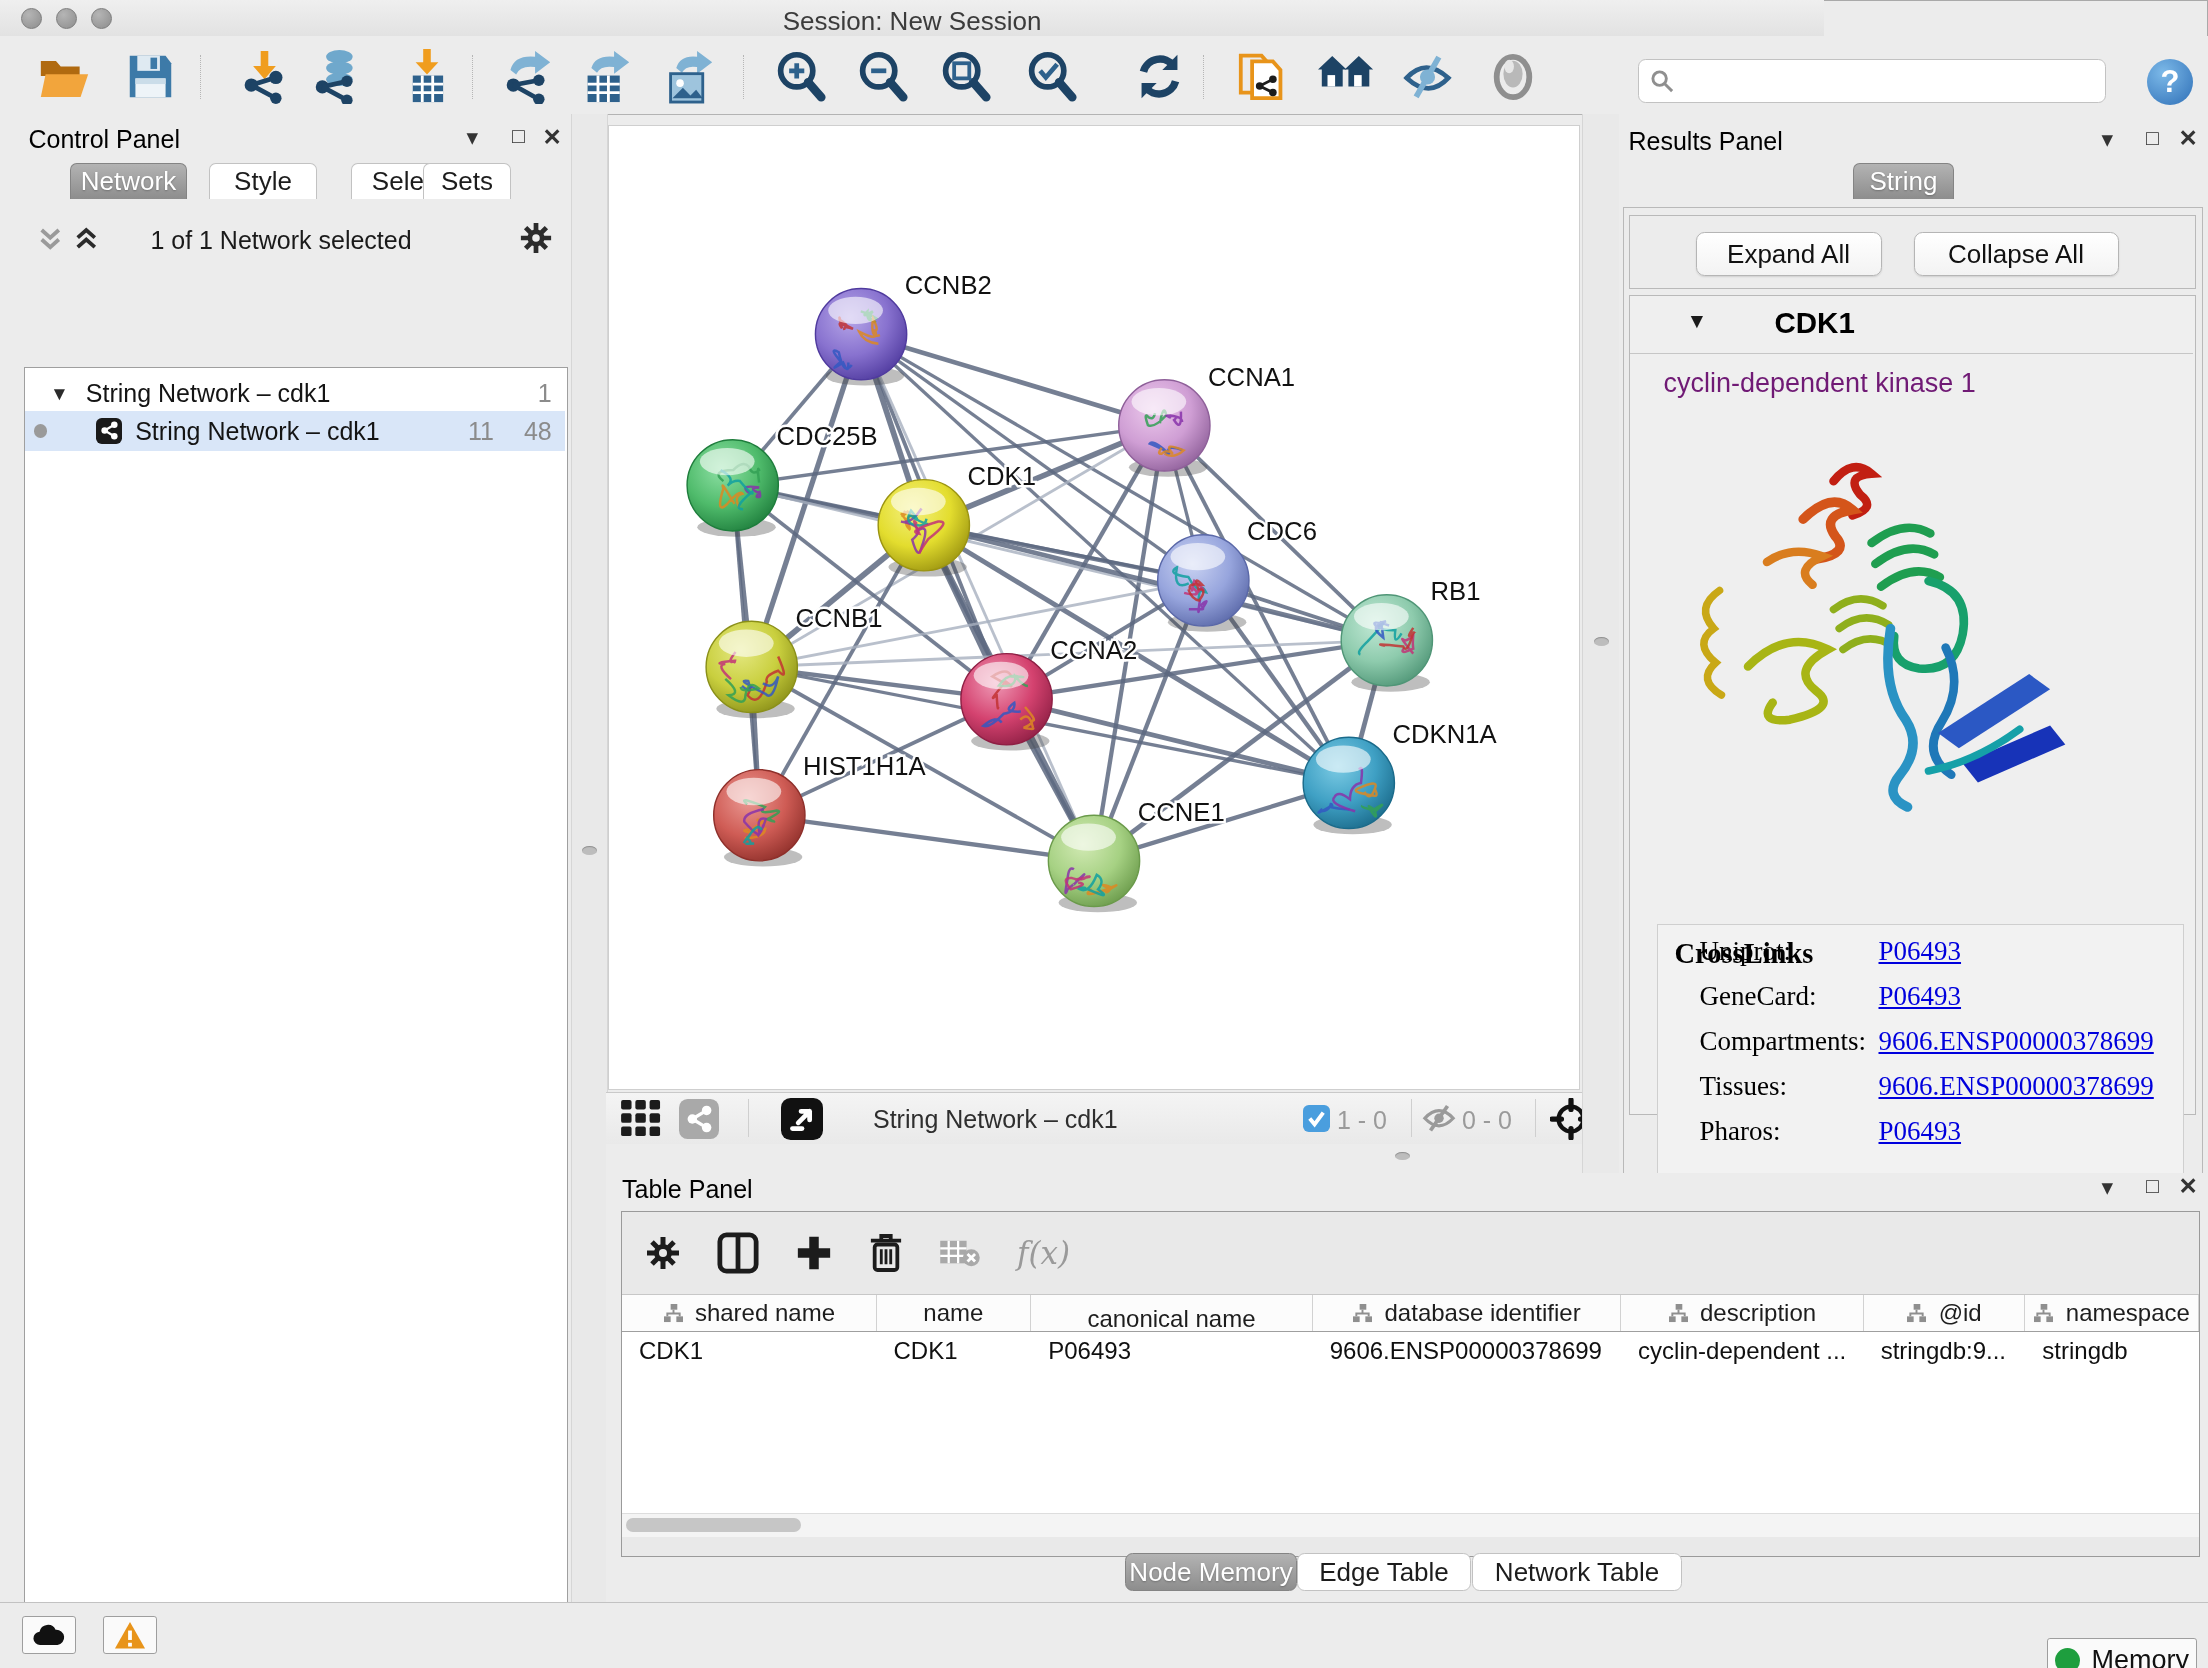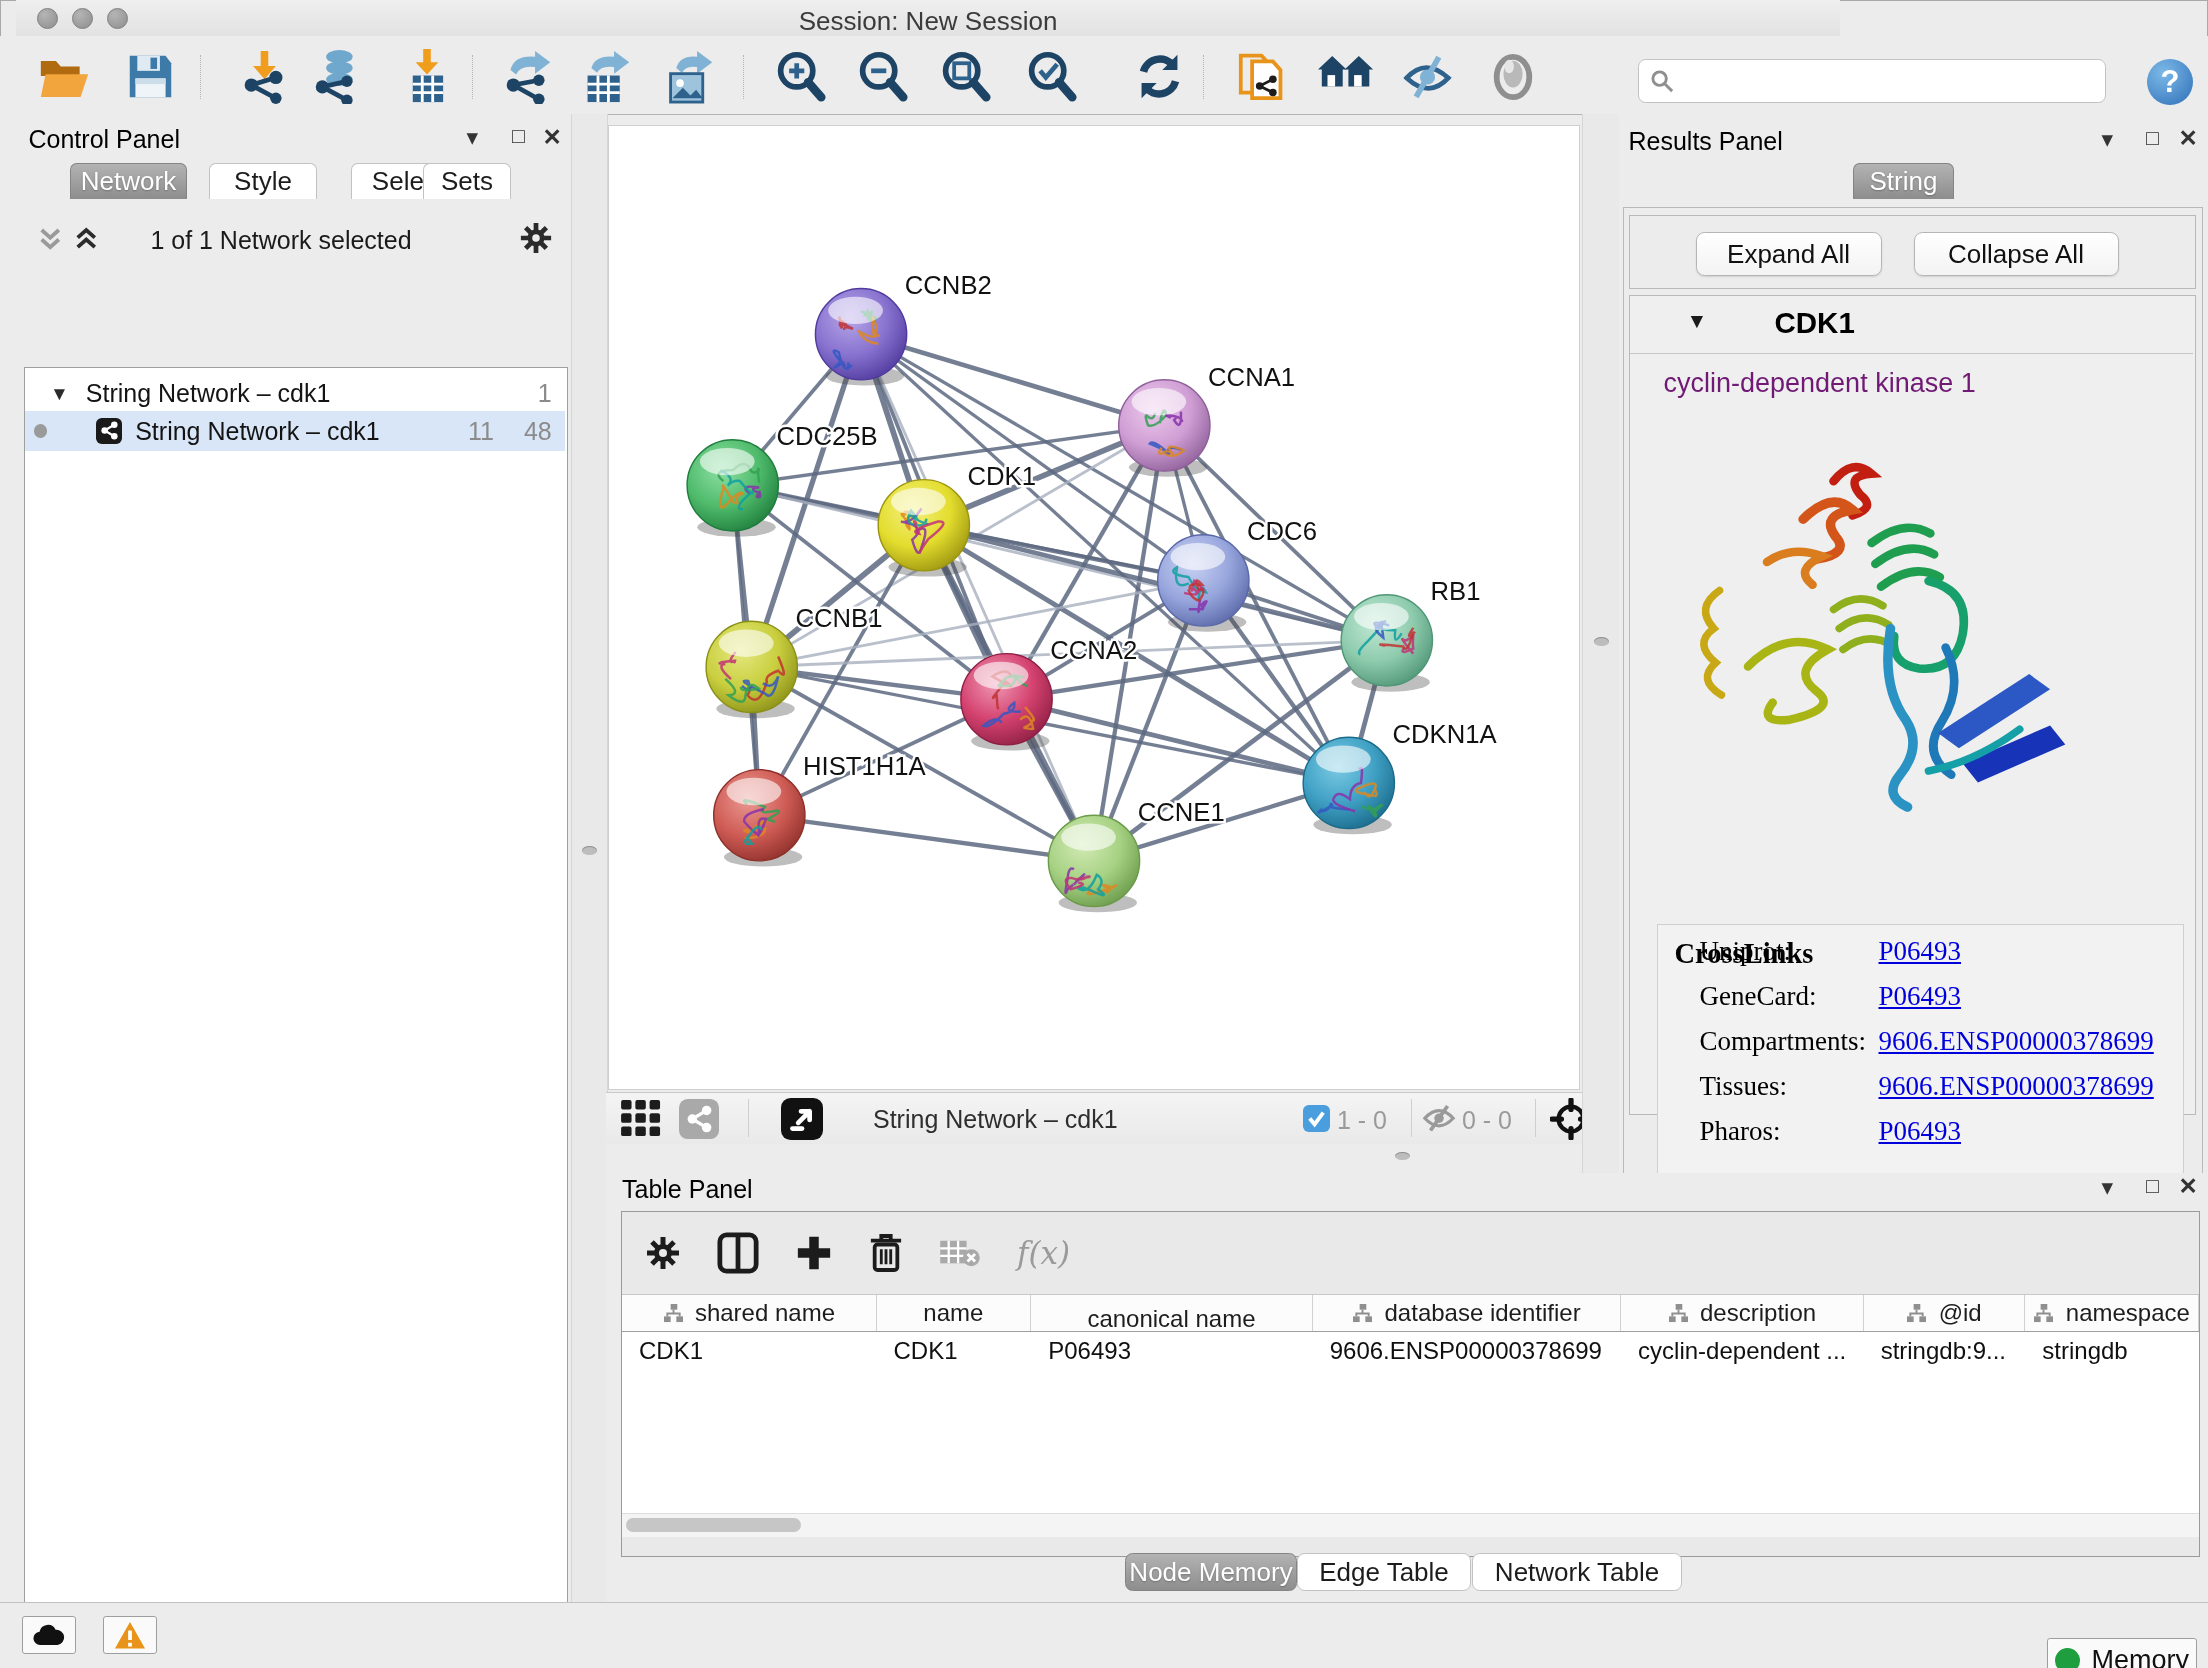--- a/index.html
+++ b/index.html
@@ -2,21 +2,21 @@
 <html style="font-size:15px"><head>
 <meta charset="utf-8">
 <style>
   html,body{margin:0;padding:0;background:#d8d8d8;}
   body{width:2208px;height:1668px;position:relative;overflow:hidden;
        font-family:"Liberation Sans",sans-serif;-webkit-font-smoothing:antialiased;}
   .abs{position:absolute;}
   .win{left:0;top:0;width:2208px;height:1668px;background:#ececec;border:1px solid #a9a9a9;box-sizing:border-box;}
 
   
-  .titlebar{left:16px;top:0;width:1824px;height:36px;background:linear-gradient(#efefef,#e2e2e2);border-bottom:1px solid #c0c0c0;}
+  .titlebar{left:0;top:0;width:1824px;height:36px;background:linear-gradient(#efefef,#e2e2e2);border-bottom:1px solid #c0c0c0;}
   .traffic{width:21px;height:21px;border-radius:50%;background:radial-gradient(circle at 35% 30%,#b5b5b5,#8d8d8d);border:1px solid #7c7c7c;top:7.6px;box-sizing:border-box;}
   .wintitle{left:0;right:0;top:5.7px;text-align:center;font-size:26px;color:#3b3b3b;}
 
   
   .toolbar{left:0;top:36px;width:2208px;height:78px;background:#ececec;border-bottom:1px solid #b3b3b3;}
   .tbicon{top:13.3px;width:61px;height:55px;display:flex;align-items:center;justify-content:center;}
   .tbsep{top:19px;width:0;height:44px;border-left:1.9px dotted #b5b5b5;}
   .searchbox{top:23px;width:468px;height:44px;background:#fff;border:1.9px solid #c2c2c2;border-radius:7.6px;display:flex;align-items:center;padding-left:11.4px;box-sizing:border-box;}
   .helpbtn{top:23px;width:46px;height:46px;border-radius:50%;background:radial-gradient(circle at 35% 30%,#7cb9e8,#2e6fb7);color:#fff;font-size:31px;font-weight:bold;display:flex;align-items:center;justify-content:center;}
 

